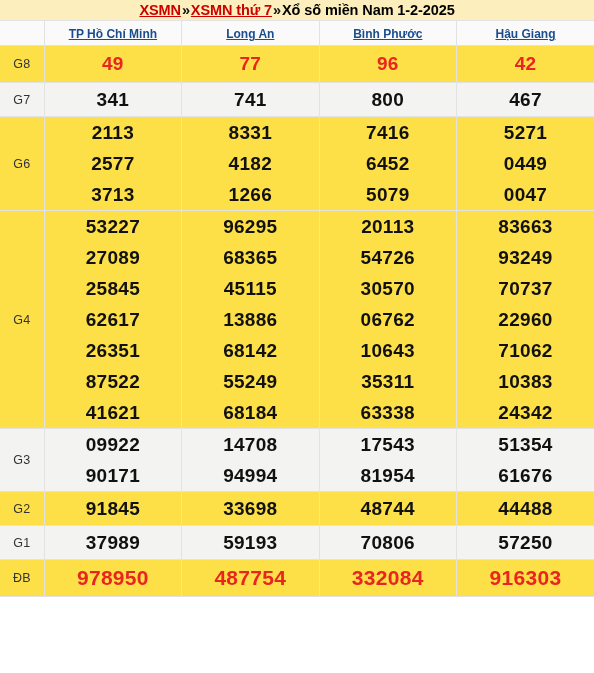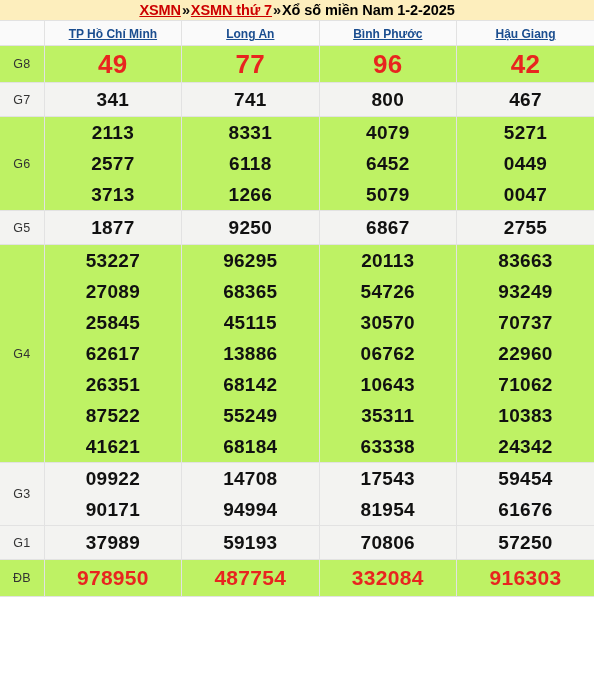--- a/index.html
+++ b/index.html
@@ -98,39 +98,39 @@
     letter-spacing: 0.3px;
     line-height: 31px;
   }
   .num .n {
     display: block;
     height: 31px;
   }
 
   
   .row-g8 .num {
-    font-size: 26px;
+    font-size: 19px;
     color: #e8251f;
     line-height: 36px;
   }
   .row-g8 .num .n { height: 36px; }
   .row-g8 td { height: 36px; }
 
   .row-db .num {
     font-size: 21px;
     color: #e8251f;
     line-height: 36px;
     margin-left: 16px;
   }
   .row-db .num .n { height: 36px; }
   .row-db td { height: 36px; }
 
   
   .shaded td { background: #f3f3f1; }
-  .plain td  { background: #bef264; }
+  .plain td  { background: #fde047; }
 
   .row-g7 td, .row-g5 td, .row-g2 td, .row-g1 td { height: 33px; }
 </style>
 </head>
 <body>
 
 <div class="banner">
   <div class="banner-inner">
     <span class="crumb-link">XSMN</span><span class="crumb-sep">»</span><span class="crumb-link">XSMN thứ 7</span><span class="crumb-sep">»</span><span class="crumb-title">Xổ số miền Nam 1-2-2025</span>
   </div>
@@ -186,47 +186,32 @@
       </tr>
       <tr class="plain row-g6">
         <td class="lbl">G6</td>
         <td class="num">
           <span class="n">2113</span>
           <span class="n">2577</span>
           <span class="n">3713</span>
         </td>
         <td class="num">
           <span class="n">8331</span>
-          <span class="n">6118</span>
+          <span class="n">4182</span>
           <span class="n">1266</span>
         </td>
         <td class="num">
-          <span class="n">4079</span>
+          <span class="n">7416</span>
           <span class="n">6452</span>
           <span class="n">5079</span>
         </td>
         <td class="num">
           <span class="n">5271</span>
           <span class="n">0449</span>
           <span class="n">0047</span>
-        </td>
-      </tr>
-      <tr class="shaded row-g5">
-        <td class="lbl">G5</td>
-        <td class="num">
-          <span class="n">1877</span>
-        </td>
-        <td class="num">
-          <span class="n">9250</span>
-        </td>
-        <td class="num">
-          <span class="n">6867</span>
-        </td>
-        <td class="num">
-          <span class="n">2755</span>
         </td>
       </tr>
       <tr class="plain row-g4">
         <td class="lbl">G4</td>
         <td class="num">
           <span class="n">53227</span>
           <span class="n">27089</span>
           <span class="n">25845</span>
           <span class="n">62617</span>
           <span class="n">26351</span>
@@ -269,22 +254,37 @@
         </td>
         <td class="num">
           <span class="n">14708</span>
           <span class="n">94994</span>
         </td>
         <td class="num">
           <span class="n">17543</span>
           <span class="n">81954</span>
         </td>
         <td class="num">
-          <span class="n">59454</span>
+          <span class="n">51354</span>
           <span class="n">61676</span>
+        </td>
+      </tr>
+      <tr class="plain row-g2">
+        <td class="lbl">G2</td>
+        <td class="num">
+          <span class="n">91845</span>
+        </td>
+        <td class="num">
+          <span class="n">33698</span>
+        </td>
+        <td class="num">
+          <span class="n">48744</span>
+        </td>
+        <td class="num">
+          <span class="n">44488</span>
         </td>
       </tr>
       <tr class="shaded row-g1">
         <td class="lbl">G1</td>
         <td class="num">
           <span class="n">37989</span>
         </td>
         <td class="num">
           <span class="n">59193</span>
         </td>

